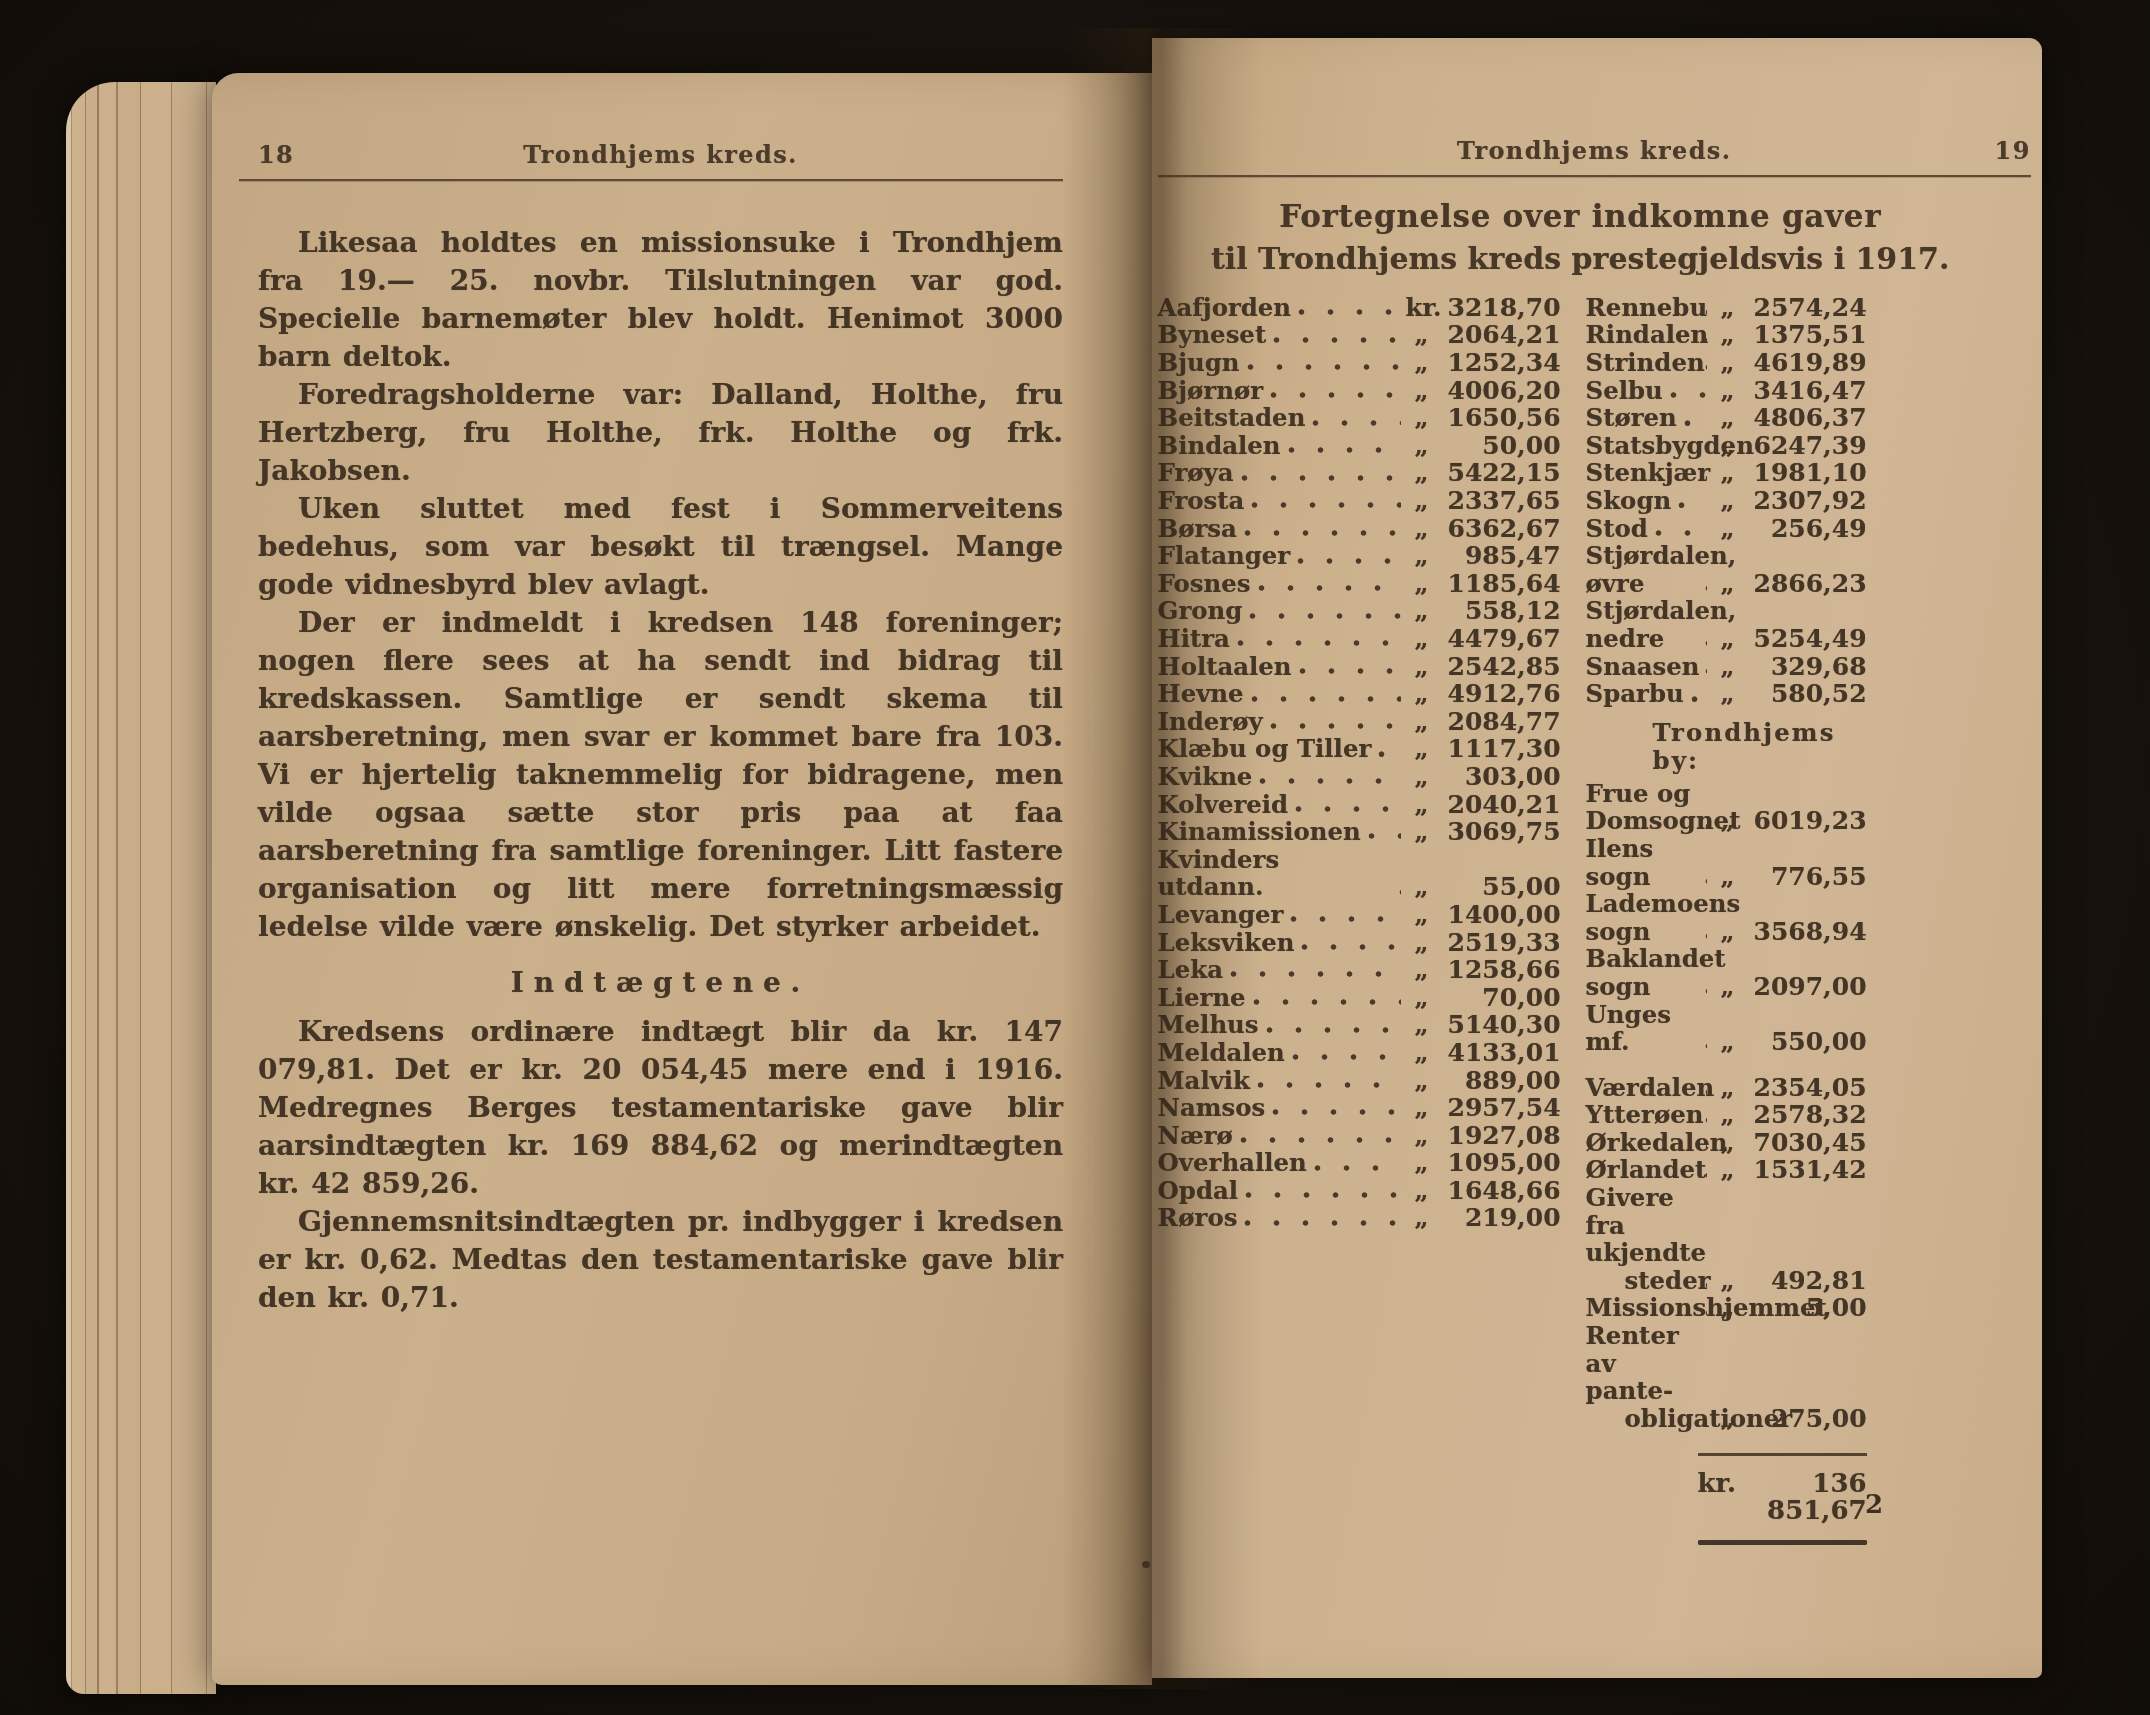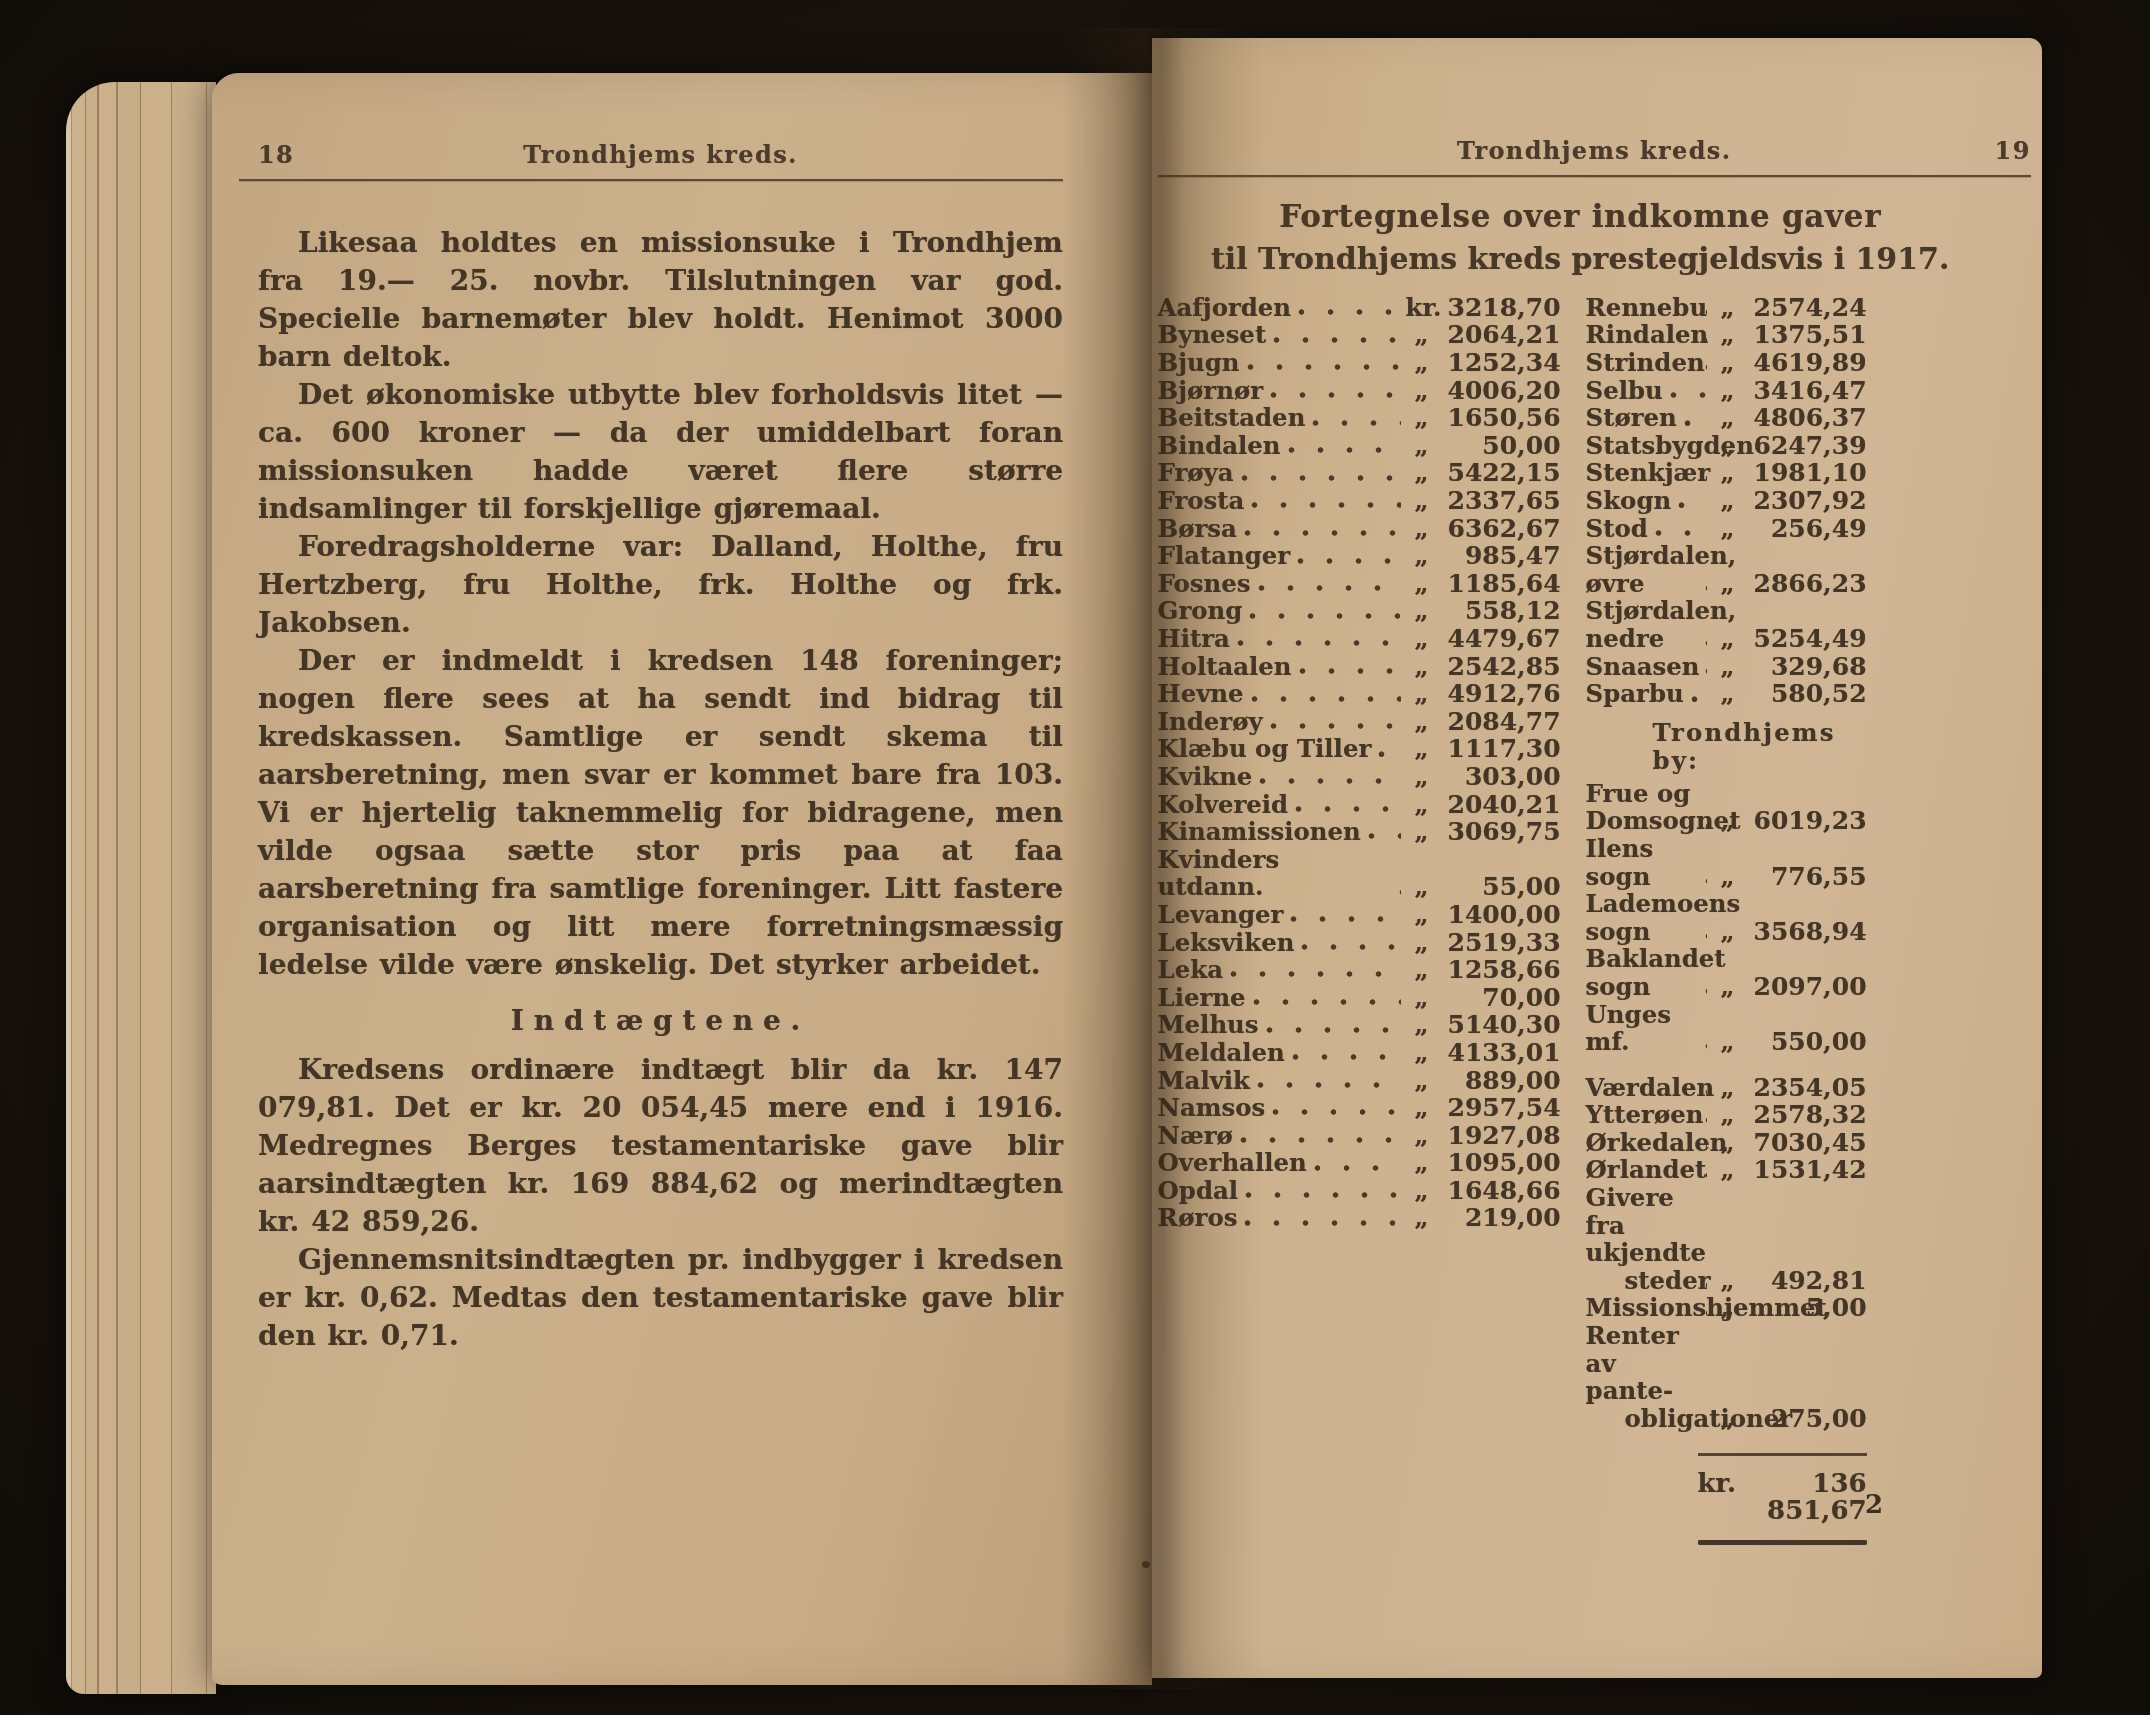--- a/index.html
+++ b/index.html
@@ -93,22 +93,22 @@
 <div class="page page-left">
   <div class="lp-inner">
     <div class="runhead">
       <span class="pn">18</span>
       <span class="rh">Trondhjems kreds.</span>
       <span class="pn right"></span>
     </div>
     <div class="headrule" style="margin-left:-19.5px;"></div>
     <div class="lp-content" id="left-content">
         <p class="para">Likesaa holdtes en missionsuke i Trondhjem fra 19.— 25. novbr.  Tilslutningen var god.  Specielle barnemøter blev holdt. Henimot 3000 barn deltok.</p>
-        <p class="para">Det økonomiske utbytte blev forholdsvis litet — ca. 600 kroner — da der umiddelbart foran missionsuken hadde været flere større indsamlinger til forskjellige gjøremaal.</p>
         <p class="para">Foredragsholderne var:  Dalland, Holthe, fru Hertzberg, fru Holthe, frk. Holthe og frk. Jakobsen.</p>
+        <p class="para">Uken sluttet med fest i Sommerveitens bedehus, som var besøkt til trængsel.  Mange gode vidnesbyrd blev avlagt.</p>
         <p class="para">Der er indmeldt i kredsen 148 foreninger; nogen flere sees at ha sendt ind bidrag til kredskassen.  Samtlige er sendt skema til aarsberetning, men svar er kommet bare fra 103.  Vi er hjertelig taknemmelig for bidragene, men vilde ogsaa sætte stor pris paa at faa aarsberetning fra samtlige foreninger.  Litt fastere organisation og litt mere forretningsmæssig ledelse vilde være ønskelig.  Det styrker arbeidet.</p>
         <div class="bodyheading">Indtægtene.</div>
         <p class="para">Kredsens ordinære indtægt blir da kr. 147 079,81.  Det er kr. 20 054,45 mere end i 1916.  Medregnes Berges testamentariske gave blir aarsindtægten kr. 169 884,62 og merindtægten kr. 42 859,26.</p>
         <p class="para">Gjennemsnitsindtægten pr. indbygger i kredsen er kr. 0,62. Medtas den testamentariske gave blir den kr. 0,71.</p>
       </div>
 
   </div>
 </div>
 
 <div class="page page-right">

